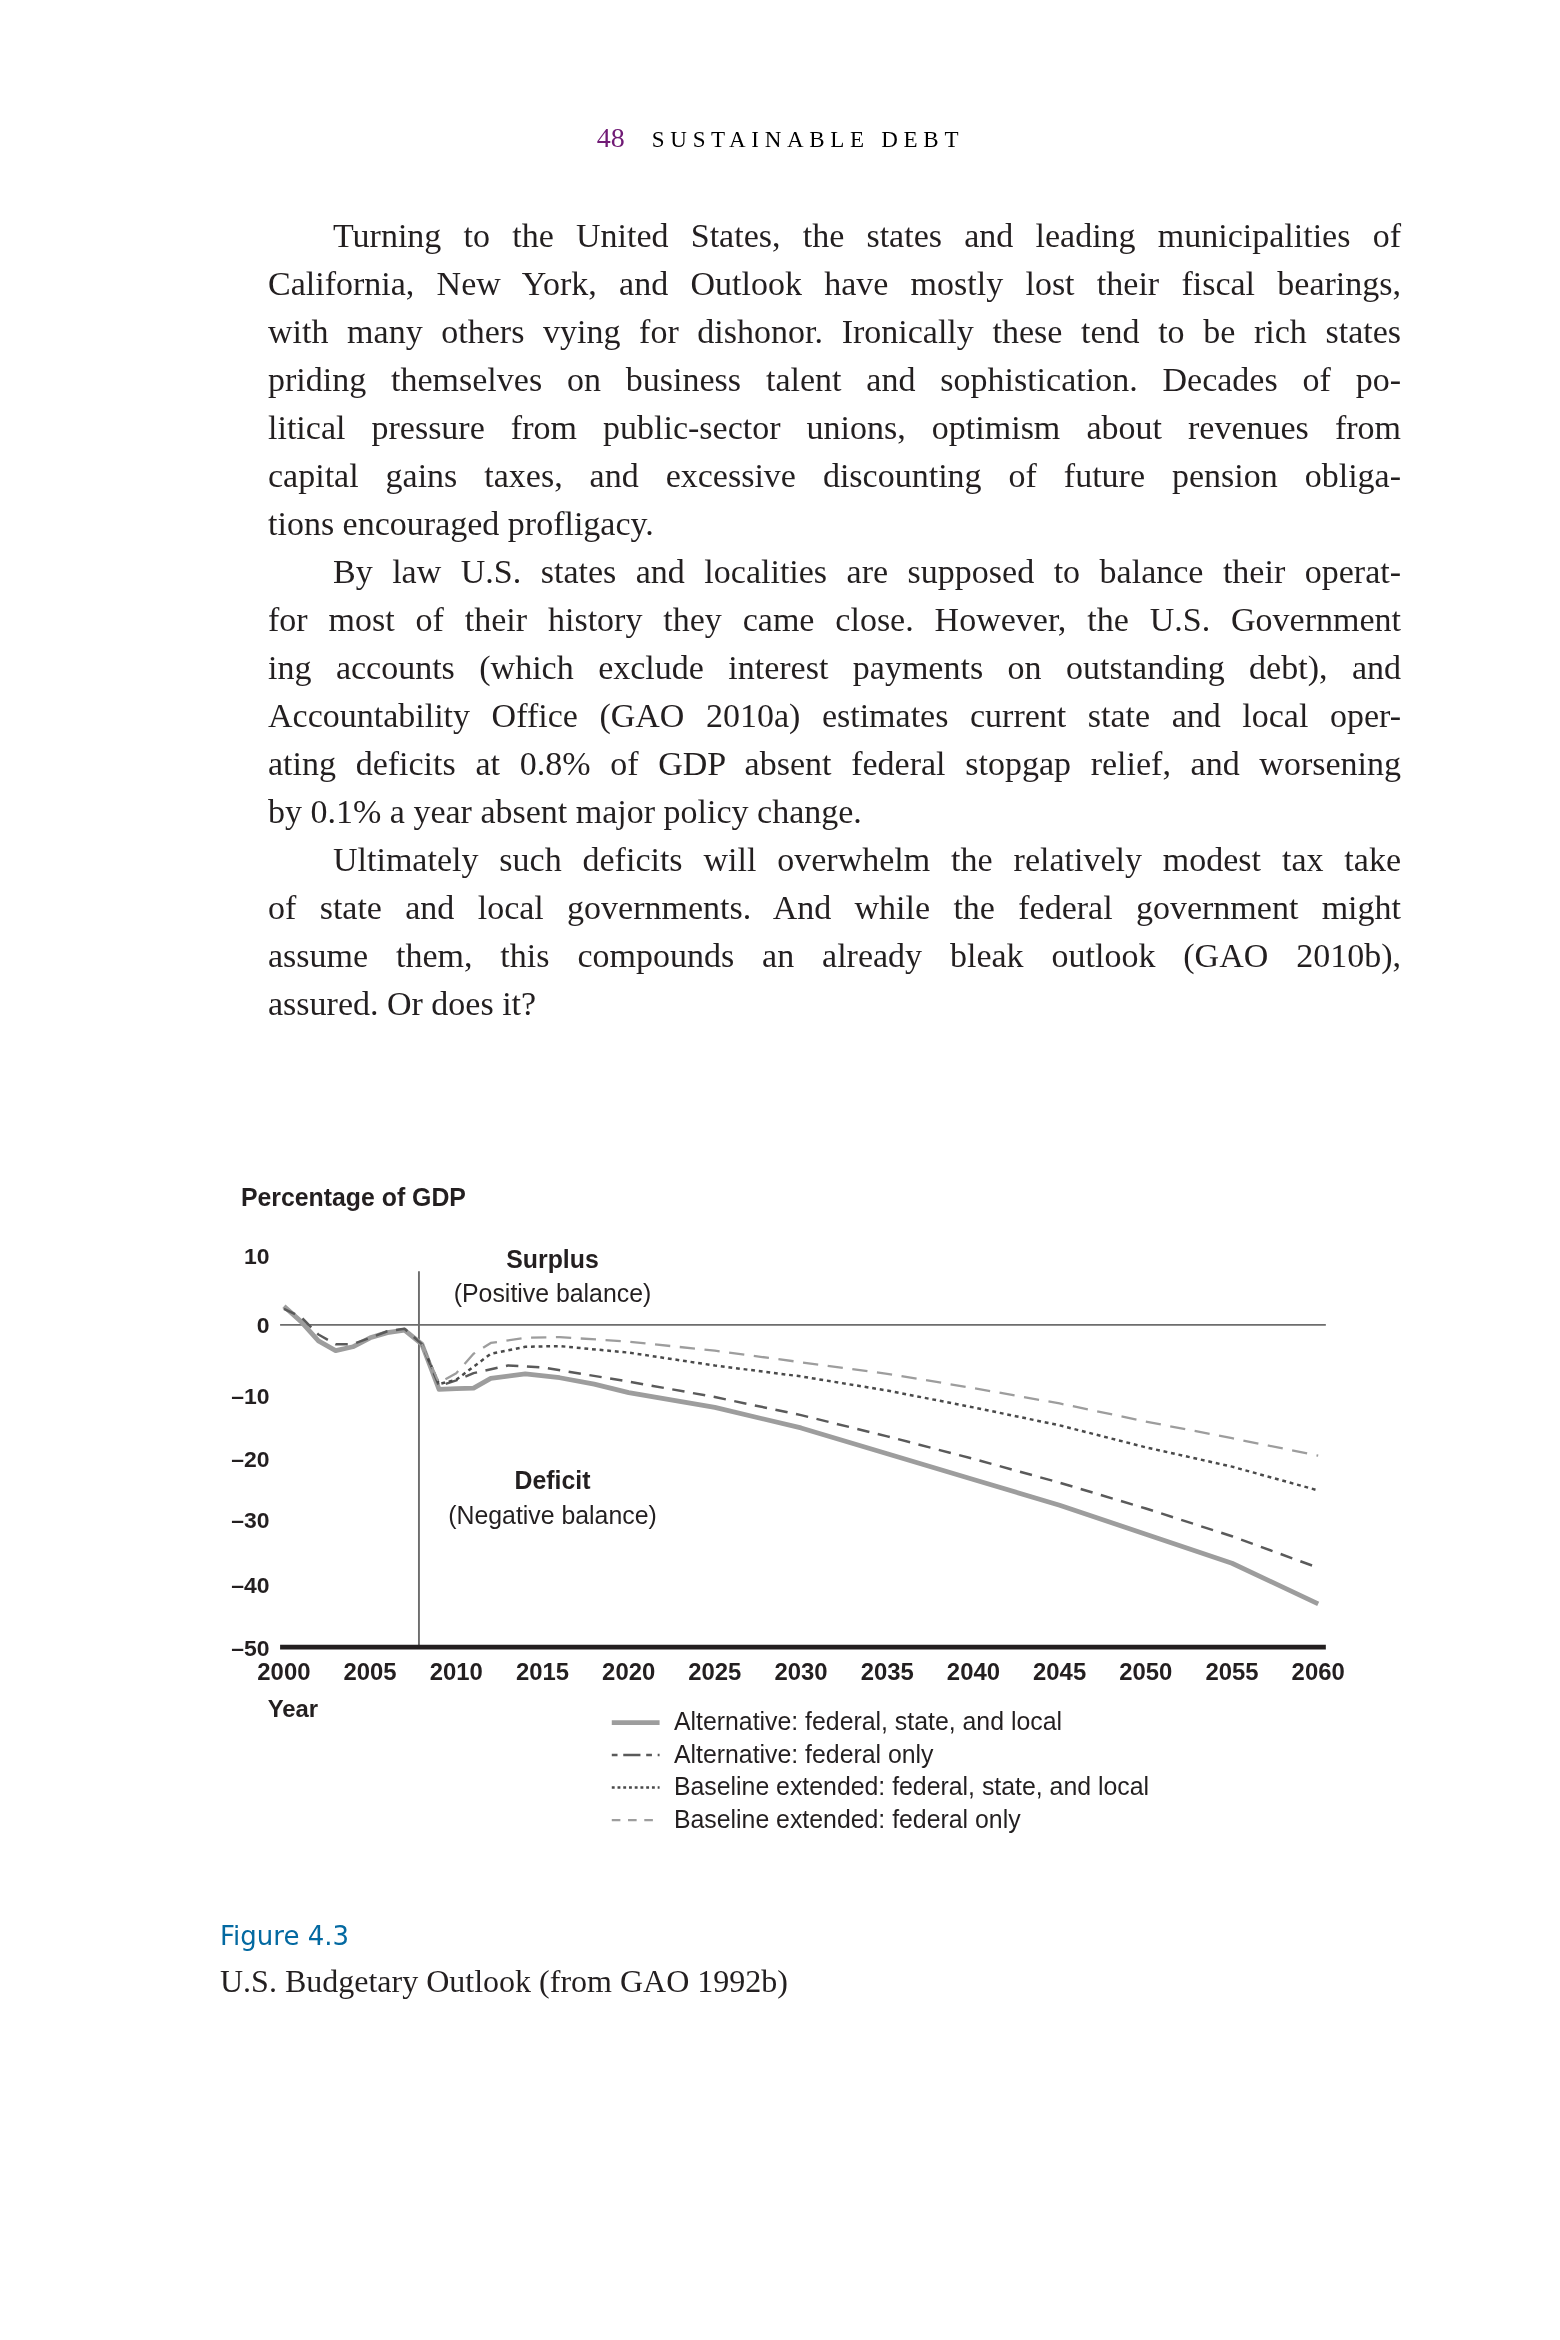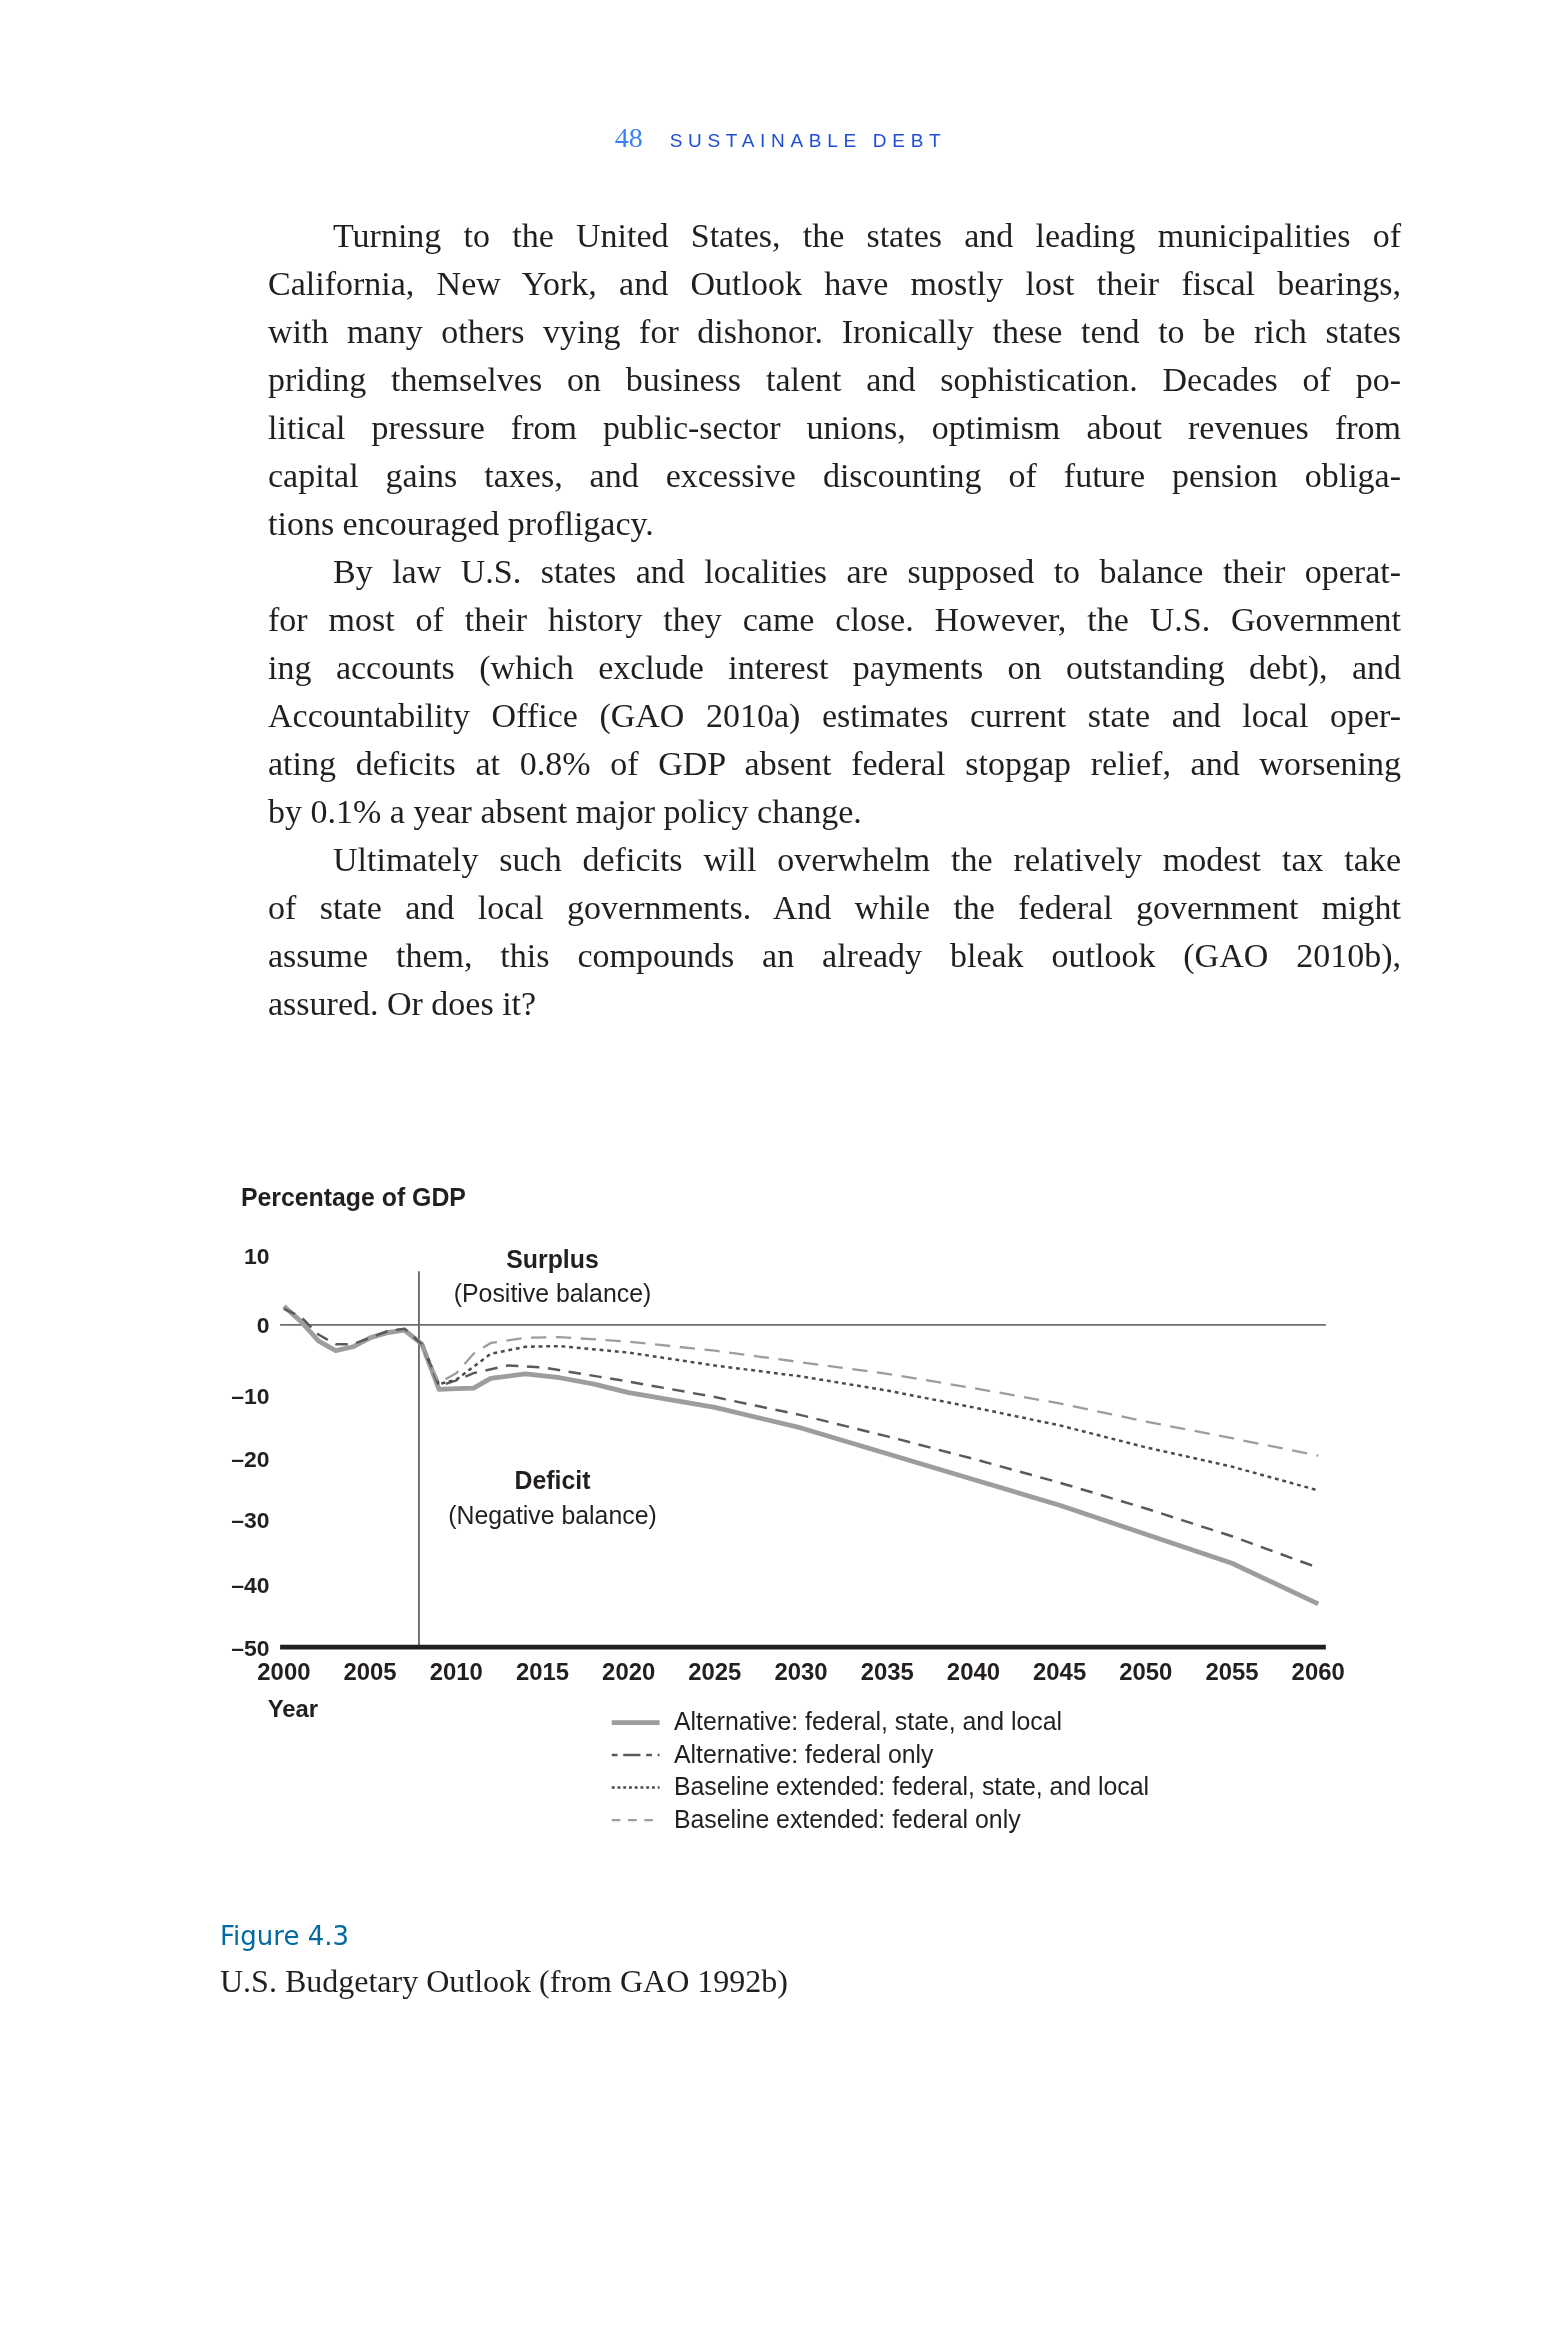--- a/index.html
+++ b/index.html
@@ -1,19 +1,19 @@
 <!DOCTYPE html>
 <html><head>
 <meta charset="utf-8">
 <style>
   html, body { margin: 0; padding: 0; background: #ffffff; }
   body { width: 1561px; height: 2341px; position: relative; overflow: hidden; color: #231f20; }
   .running-head { position: absolute; top: 122px; left: 0; width: 1561px; text-align: center; }
-  .page-num { font-family: "Liberation Serif", serif; font-size: 28px; color: #3b82f6; margin-right: 23px; }
-  .head-title { font-family: Liberation Sans, sans-serif; font-size: 19px; letter-spacing: 5.7px; color: #1d4ed8; }
+  .page-num { font-family: "Liberation Serif", serif; font-size: 28px; color: #701a75; margin-right: 23px; }
+  .head-title { font-family: Liberation Serif, serif; font-size: 23px; letter-spacing: 5.7px; color: #000000; }
   .body-text { position: absolute; left: 220px; top: 212px; width: 1133px; font-family: "Liberation Serif", serif; font-size: 34px; line-height: 48px; color: #231f20; margin-left: 48px; }
   .line { white-space: nowrap; display: block; text-align: justify; text-align-last: justify; height: 48px; }
   .line.indent { padding-left: 65px; }
   .line.last { text-align-last: left; }
   svg#chart { position: absolute; left: 0; top: 0; }
   .tick-y { font-family: "Liberation Sans", sans-serif; font-size: 24px; font-weight: bold; fill: #231f20; }
   .tick-x { font-family: "Liberation Sans", sans-serif; font-size: 25px; font-weight: bold; fill: #231f20; }
   .ylabel { font-family: "Liberation Sans", sans-serif; font-size: 26px; font-weight: bold; fill: #231f20; }
   .annot-b { font-family: "Liberation Sans", sans-serif; font-size: 26px; font-weight: bold; fill: #231f20; }
   .annot { font-family: "Liberation Sans", sans-serif; font-size: 26px; fill: #231f20; }

